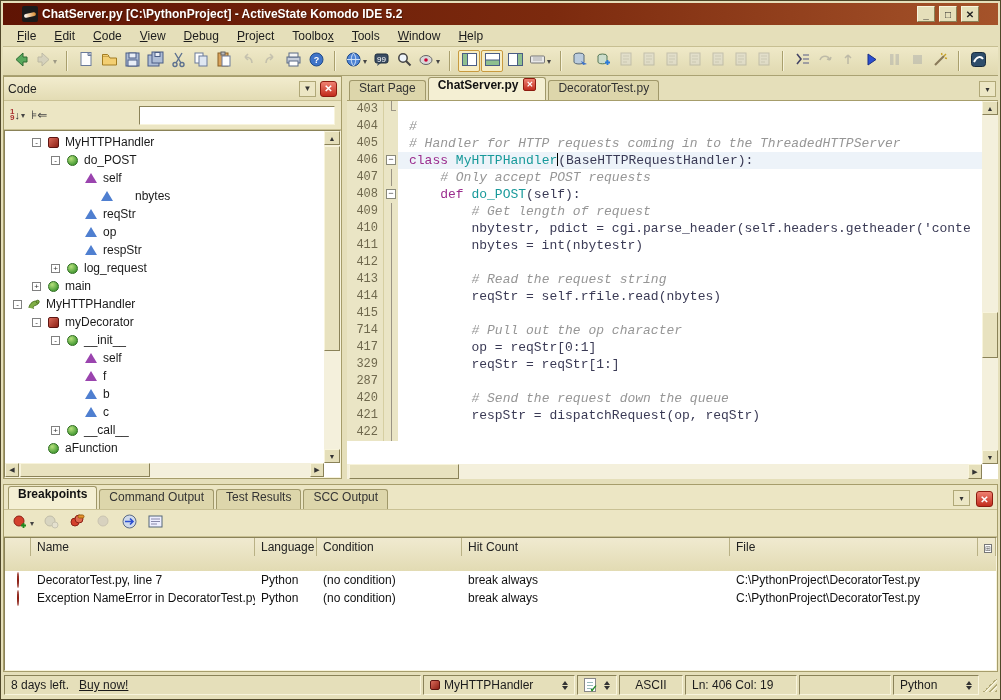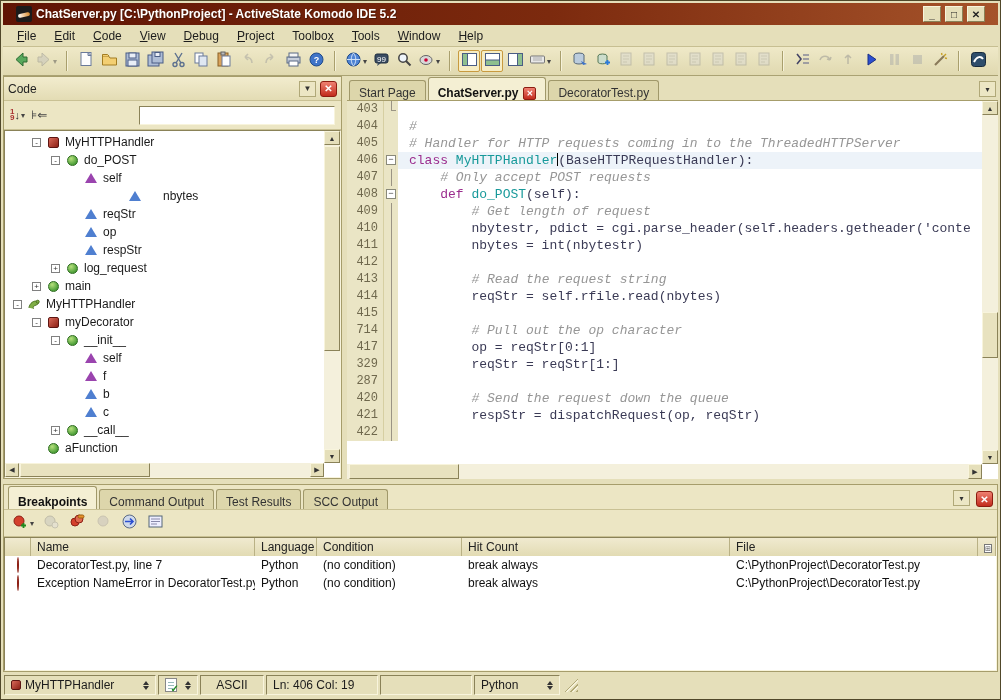--- a/index.html
+++ b/index.html
@@ -3,21 +3,21 @@
 <meta charset="utf-8">
 <style>
   * { margin:0; padding:0; box-sizing:border-box; }
   html,body { width:1001px; height:700px; }
   body { font-family:"Liberation Sans",sans-serif; font-size:12px; background:#9a9a9a; }
   .window { width:1001px; height:700px; background:#e5dfba; border:1px solid #50482a;
             padding:2px; display:flex; flex-direction:column; }
 
   
   .titlebar { height:22px; background:linear-gradient(90deg,#5f1404 0%,#7c2a0e 55%,#a5532a 100%);
-              display:flex; align-items:center; padding:0 13px; gap:4px; flex:0 0 auto; }
+              display:flex; align-items:center; padding:0 19px; gap:4px; flex:0 0 auto; }
   .title-ico { width:16px; height:16px; background:#1b1b1b; border-radius:2px; position:relative; flex:0 0 auto;}
   .title-ico::after{content:""; position:absolute; left:2px; top:7px; width:12px; height:4px;
               background:linear-gradient(90deg,#fff,#d98a2b); border-radius:2px; transform:rotate(-12deg);}
   .title-text { color:#fff; font-weight:bold; font-size:12px; flex:1;
               white-space:nowrap; overflow:hidden; text-shadow:1px 1px 0 #30100089; }
   .tb-winbtn { width:18px; height:16px; background:#e5dfba; border:1px solid;
               border-color:#f8f4dc #8a8258 #8a8258 #f8f4dc; font-size:10px; font-weight:bold;
               display:flex; align-items:center; justify-content:center; color:#222; }
   
   .menubar { height:22px; display:flex; align-items:center; padding-left:6px; gap:2px;
@@ -72,21 +72,21 @@
   
   .sb-v { position:absolute; top:0; right:0; width:16px; bottom:14px; background:#f4f0dc; }
   .sb-h { position:absolute; left:0; right:16px; bottom:0; height:14px; background:#f4f0dc; }
   .sb-btn { position:absolute; background:#e5dfba; border:1px solid; border-color:#f8f4dc #8a8258 #8a8258 #f8f4dc;
             display:flex; align-items:center; justify-content:center; font-size:7px; color:#333;}
   .sb-thumb { position:absolute; background:#e8e2bf; border:1px solid; border-color:#f8f4dc #8a8258 #8a8258 #f8f4dc; }
   
   .editor-panel { flex:1; display:flex; flex-direction:column; min-width:0; }
   .tabbar { height:25px; display:flex; align-items:flex-end; padding:2px 2px 0 2px; gap:2px;
             border-bottom:1px solid #a69d6b; }
-  .tab { height:20px; display:flex; align-items:flex-end; gap:5px; padding:0 9px;
+  .tab { height:20px; display:flex; align-items:flex-start; gap:5px; padding:0 9px;
          background:#ddd6ab; border:1px solid #a0986a; border-bottom:none;
          border-radius:3px 3px 0 0; color:#333; }
   .tab.active { height:23px; background:#f4efd3; font-weight:bold; color:#111; }
   .tab-x { width:13px; height:13px; border-radius:2px; background:linear-gradient(#ef8171,#c22c1d);
            border:1px solid #8d1c10; color:#fff; font-size:8px; font-weight:bold;
            display:flex; align-items:center; justify-content:center;}
   .tab-spacer { flex:1; }
   .editor { flex:1; position:relative; background:#fff; min-height:0; overflow:hidden; }
   .code-rows { position:absolute; left:0; top:0; right:16px; bottom:15px; overflow:hidden;
                font-family:"Liberation Mono",monospace; font-size:13px; }
@@ -108,21 +108,21 @@
   
   .bottom-panel { height:188px; flex:0 0 auto; display:flex; flex-direction:column;
                   border:1px solid #a69d6b; background:#ece6c4; }
   .btabbar { height:25px; display:flex; align-items:flex-end; padding:2px 4px 0 4px; gap:2px;
              border-bottom:1px solid #c9c194; }
   .btoolbar { height:27px; display:flex; align-items:center; gap:4px; padding:0 6px;
               border-bottom:1px solid #c9c194; }
   .btable { flex:1; display:flex; flex-direction:column; background:#fff; min-height:0;
             border:1px solid; border-color:#8a8258 #f8f4dc #f8f4dc #8a8258; }
   .trow { display:grid; grid-template-columns:26px 224px 62px 145px 268px 1fr 18px; }
-  .trow.head { background:linear-gradient(#f0ead0,#e2dbb3); height:18px; }
+  .trow.head { background:linear-gradient(#f0ead0,#e2dbb3); height:33px; }
   .trow.head .cell { border-right:1px solid #b9b185; color:#222; }
   .cell { padding:1px 6px; height:18px; line-height:16px; white-space:nowrap; overflow:hidden; }
   .trow.body { height:18px; color:#111; }
   .bp-dot { width:12px; height:12px; border-radius:50%; border:1px solid #8d2015;
             background:radial-gradient(circle at 35% 30%,#ffb0a0,#d4402c 75%); margin:2px 0 0 6px;}
   .col-pick { width:14px; height:12px; margin-top:2px; border:1px solid #777; background:#fff;
               font-size:7px; text-align:center; color:#555; line-height:10px;}
   
   .statusbar { height:25px; flex:0 0 auto; display:flex; align-items:center; gap:2px; padding:2px 1px 1px 1px;}
   .sbox { height:20px; border:1px solid; border-color:#8a8258 #f8f4dc #f8f4dc #8a8258;
@@ -454,21 +454,21 @@
               </span>
               <span>do_POST</span>
             </div>
             <div class="tree-row" style="padding-left: 65px;">
               <span class="toggle none"></span>
               <span class="t-ico">
                 <span class="tri purple"></span>
               </span>
               <span>self</span>
             </div>
-            <div class="tree-row" style="padding-left: 93px; gap: 16px;">
+            <div class="tree-row" style="padding-left: 65px; gap: 16px;">
               <span class="toggle none"></span>
               <span class="t-ico">
                 <span class="tri blue"></span>
               </span>
               <span>nbytes</span>
             </div>
             <div class="tree-row" style="padding-left: 65px;">
               <span class="toggle none"></span>
               <span class="t-ico">
                 <span class="tri blue"></span>
@@ -838,20 +838,24 @@
             <span class="cell">(no condition)</span>
             <span class="cell">break always</span>
             <span class="cell">C:\PythonProject\DecoratorTest.py</span>
             <span class="cell"></span>
           </div>
         </div>
     </div>
   </div>
 
   <div class="statusbar">
+    <div class="sbox" style="flex:1;">
+      <span>8 days left.</span>
+      <a class="buy-link" href="#">Buy now!</a>
+    </div>
     <div class="sbox" style="width:152px;">
       <span class="ico-class" style="width:10px;height:10px;"></span>
       <span style="flex:1;">MyHTTPHandler</span>
       <span class="spin">
           <i class="up"></i>
           <i class="dn"></i>
         </span>
     </div>
     <div class="sbox" style="width:40px;">
       <span class="mini-page" style="position:relative;">

